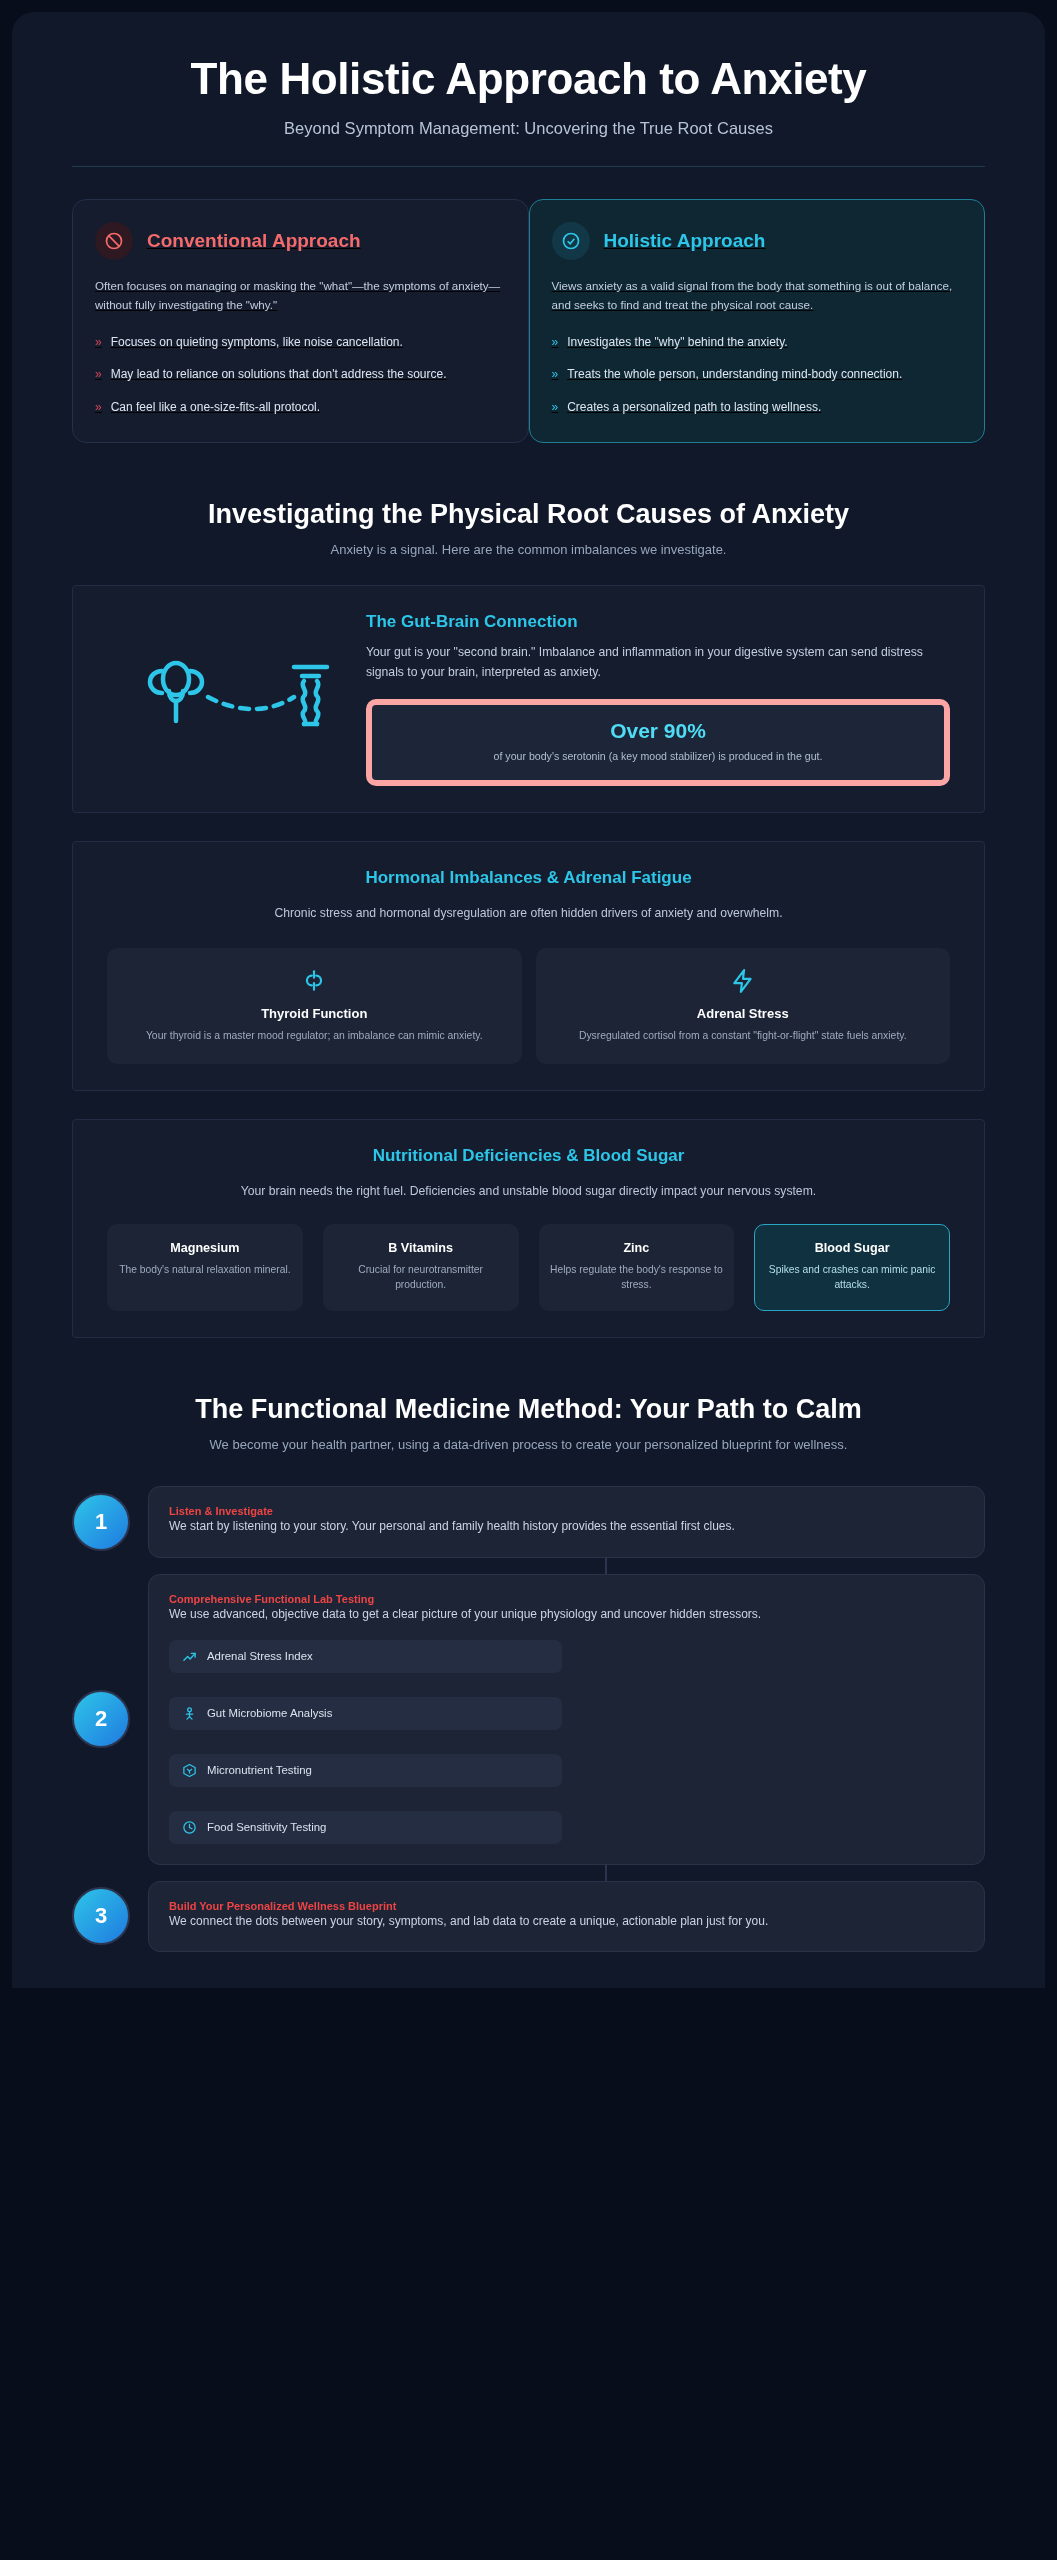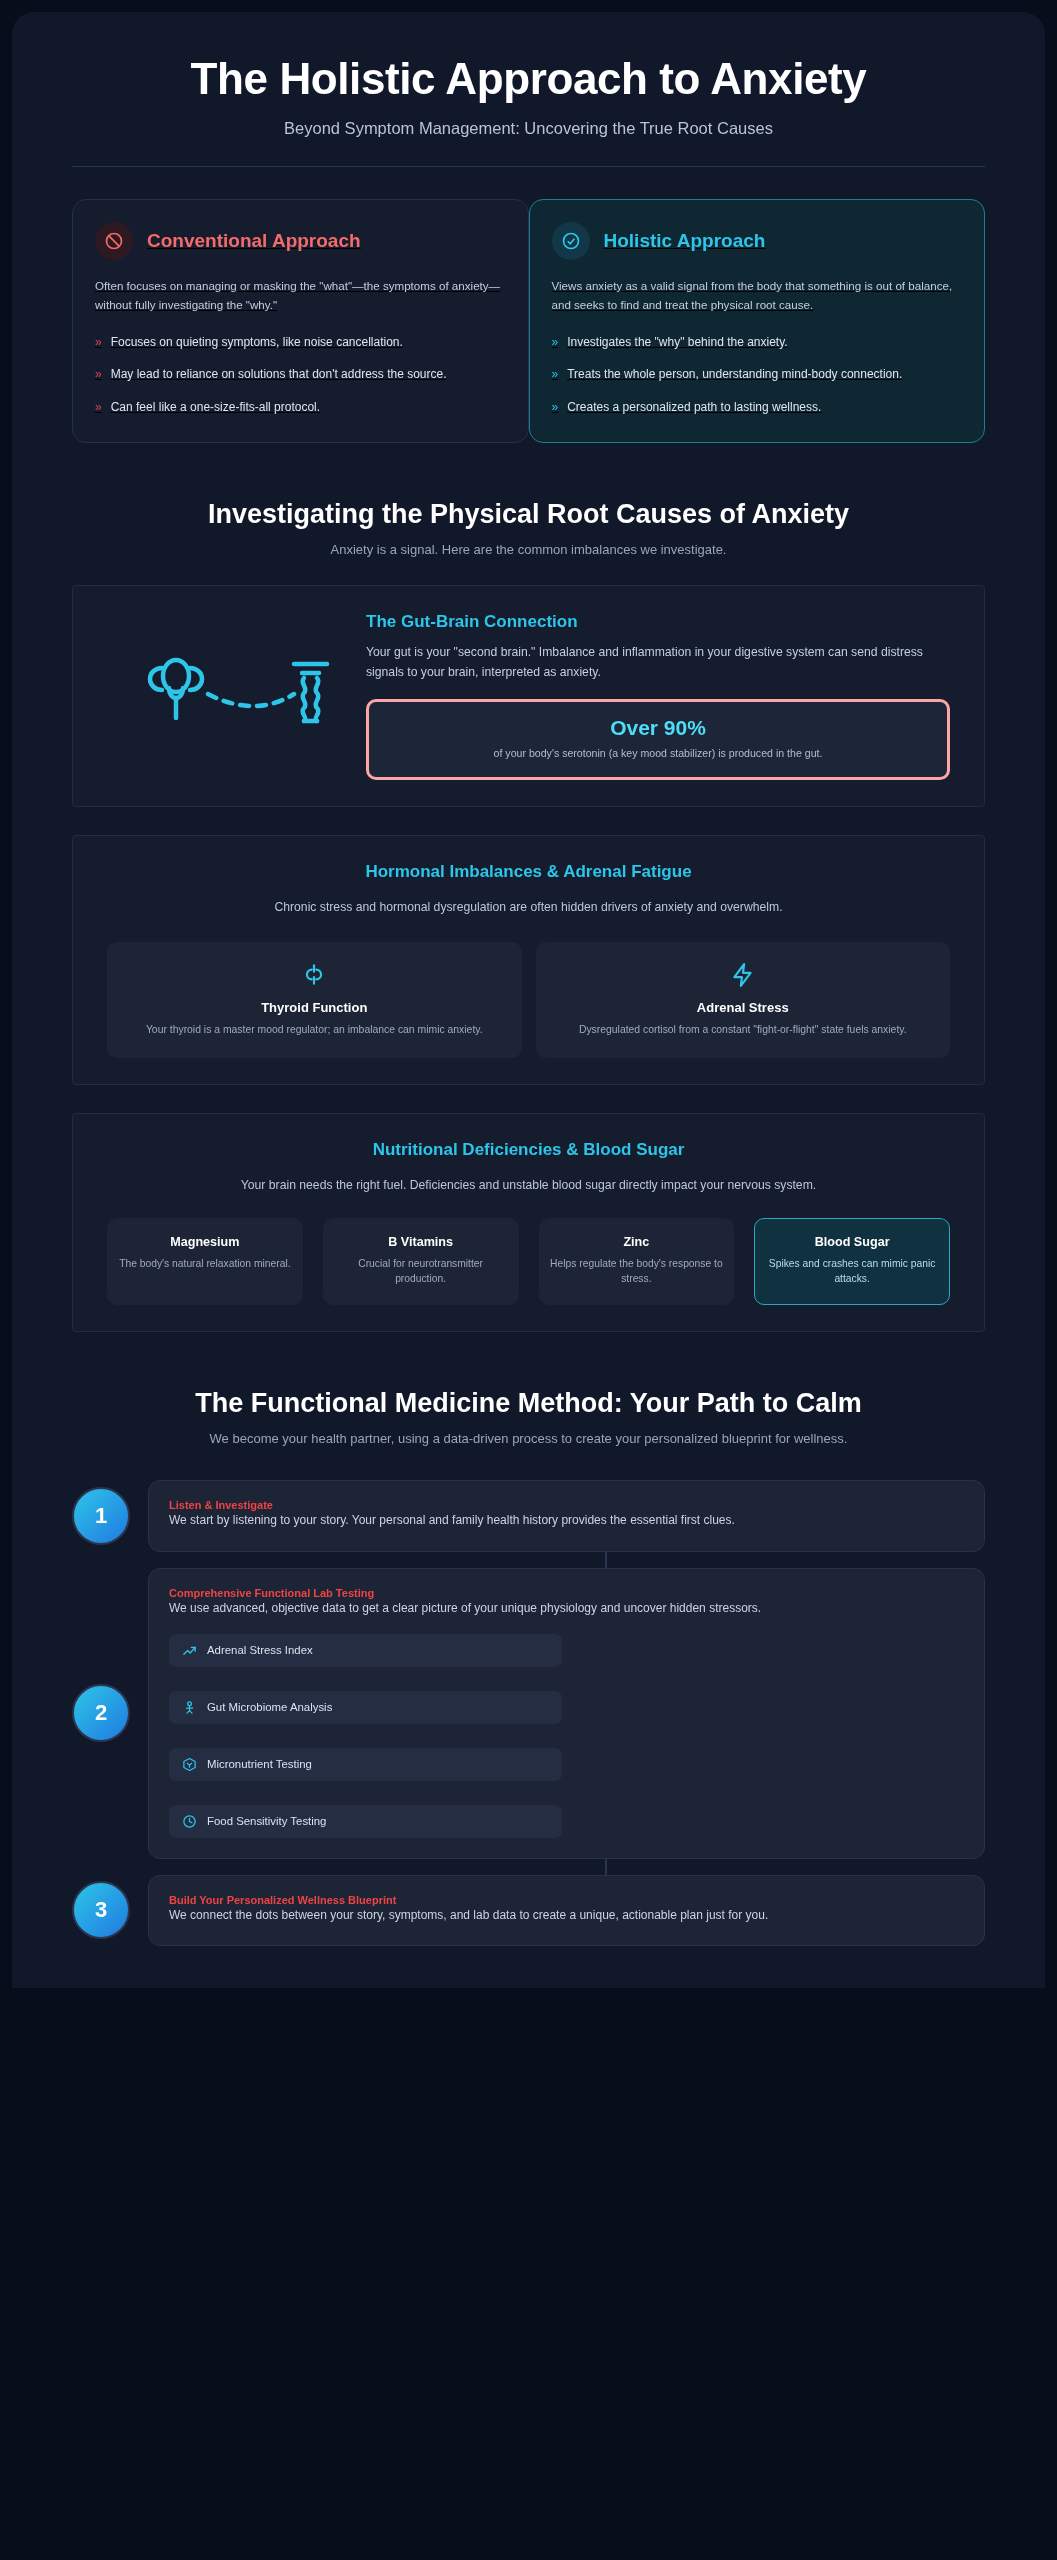--- a/index.html
+++ b/index.html
@@ -146,21 +146,21 @@
   .gut-h {
     font-size: 17px; font-weight: bold; color: #2dc6e8;
   }
   .gut-p {
     margin-top: 10px;
     font-size: 12.2px; line-height: 1.65; color: #c4cfdf;
   }
   .stat-box {
     margin-top: 16px;
     background: #1d2639;
-    border: 3px solid #fca5a5;
+    border: 6px solid #fca5a5;
     border-radius: 10px;
     padding: 14px 16px 16px 16px;
     text-align: center;
   }
   .stat-num { font-size: 21px; font-weight: bold; color: #4fdcf5; }
   .stat-cap { margin-top: 6px; font-size: 10.6px; line-height: 1.5; color: #b2bed1; }
 
   
   .panel-h {
     text-align: center; font-size: 17px; font-weight: bold; color: #2dc6e8;

